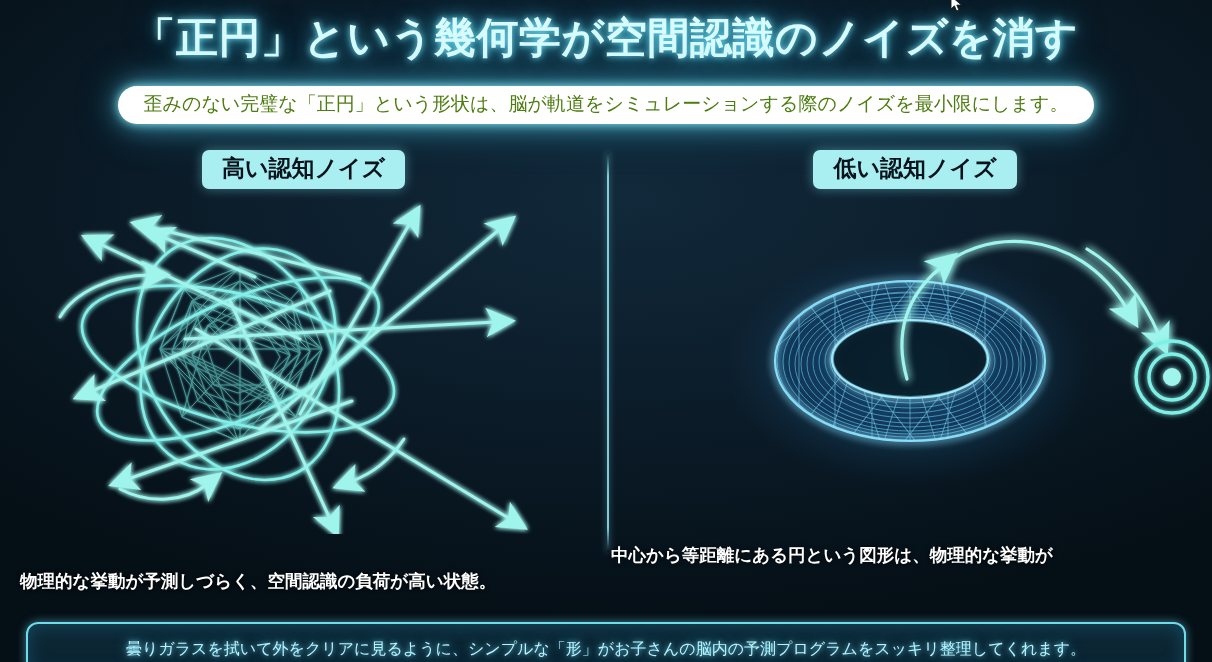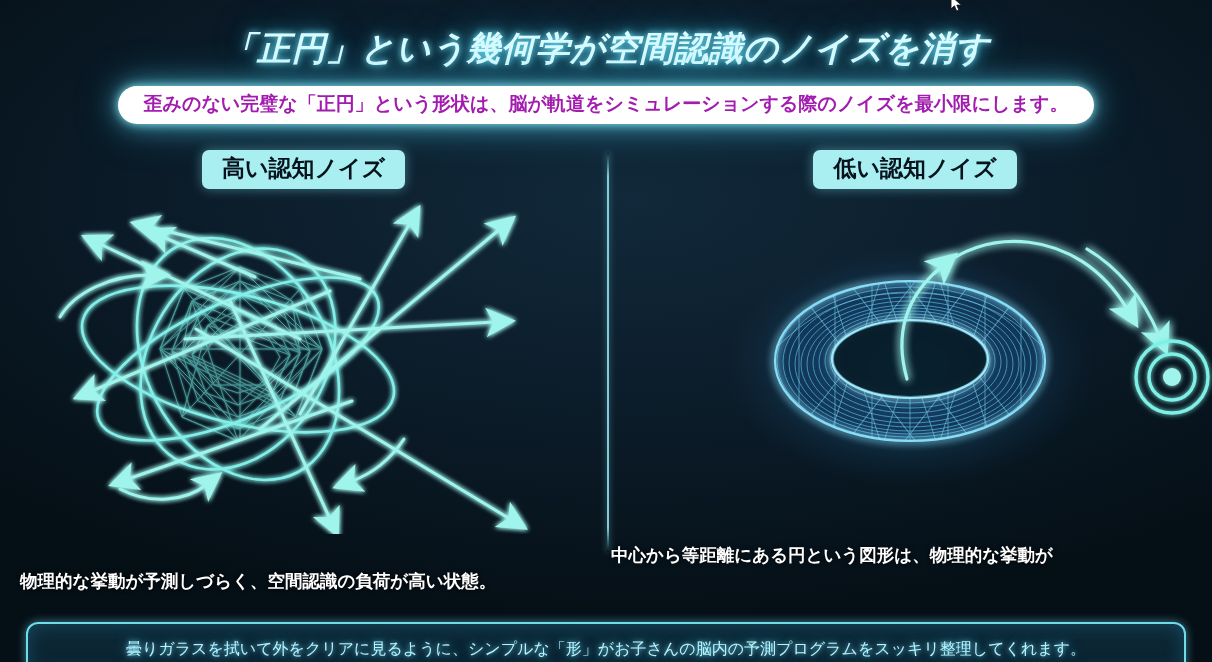--- a/index.html
+++ b/index.html
@@ -16,52 +16,51 @@
     overflow: hidden;
     font-family: "DejaVu Sans", "Liberation Sans", sans-serif;
     background:
       radial-gradient(ellipse 900px 420px at 52% 30%, #11293a 0%, #0c1d2b 45%, #081620 75%, #050f16 100%),
       #050f16;
   }
 
   
   .title {
     position: absolute;
-    top: 26px;
+    top: 10px;
     left: 0;
     width: 1212px;
     text-align: center;
-    font-size: 34px;
+    font-size: 42px;
     font-weight: 700;
     letter-spacing: 0.5px;
     color: #d8fbff;
     text-shadow:
       0 0 6px rgba(120, 235, 255, 0.95),
       0 0 16px rgba(70, 205, 235, 0.75),
       0 0 34px rgba(40, 170, 210, 0.55);
     white-space: nowrap;
-    font-style: italic;
   }
 
   
   .subtitle-wrap {
     position: absolute;
     top: 86px;
     left: 0;
     width: 1212px;
     display: flex;
     justify-content: center;
   }
   .subtitle-pill {
     background: #ffffff;
-    color: #a21caf;
+    color: #4d7c0f;
     border-radius: 22px;
     padding: 5px 26px 7px 26px;
     font-size: 19px;
-    font-weight: 700;
+    font-weight: 400;
     letter-spacing: 0px;
     white-space: nowrap;
     box-shadow:
       0 0 10px rgba(150, 245, 255, 0.85),
       0 0 26px rgba(90, 215, 245, 0.65),
       0 0 46px rgba(50, 175, 215, 0.4);
   }
 
   
   .divider {

